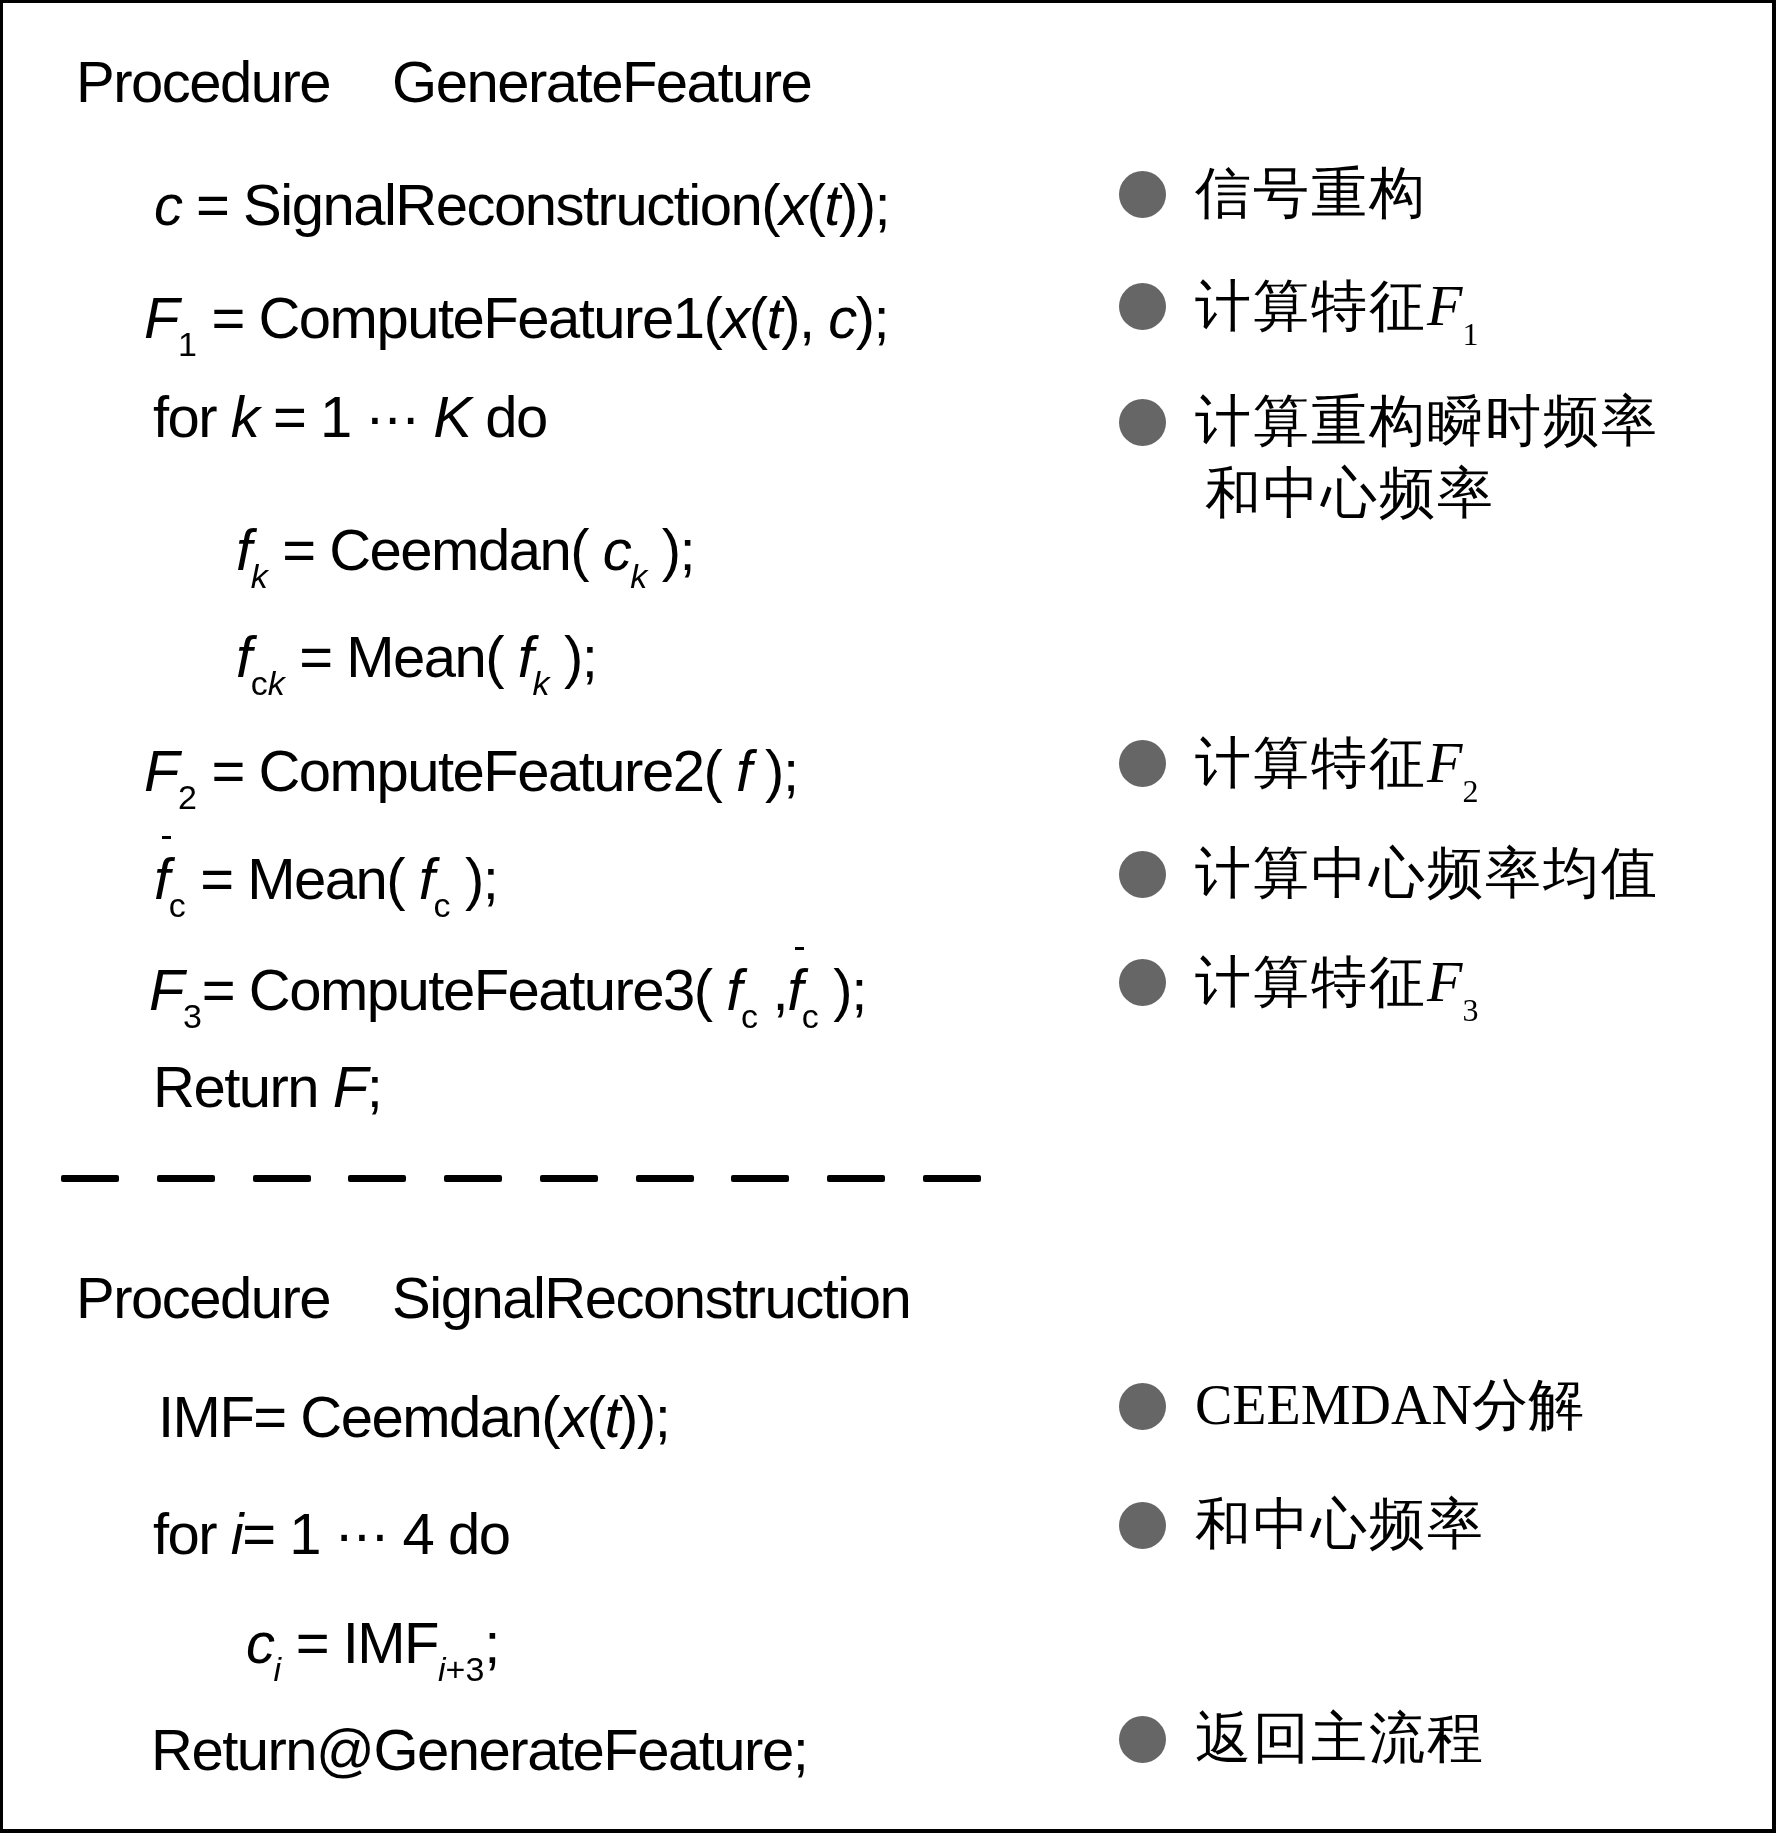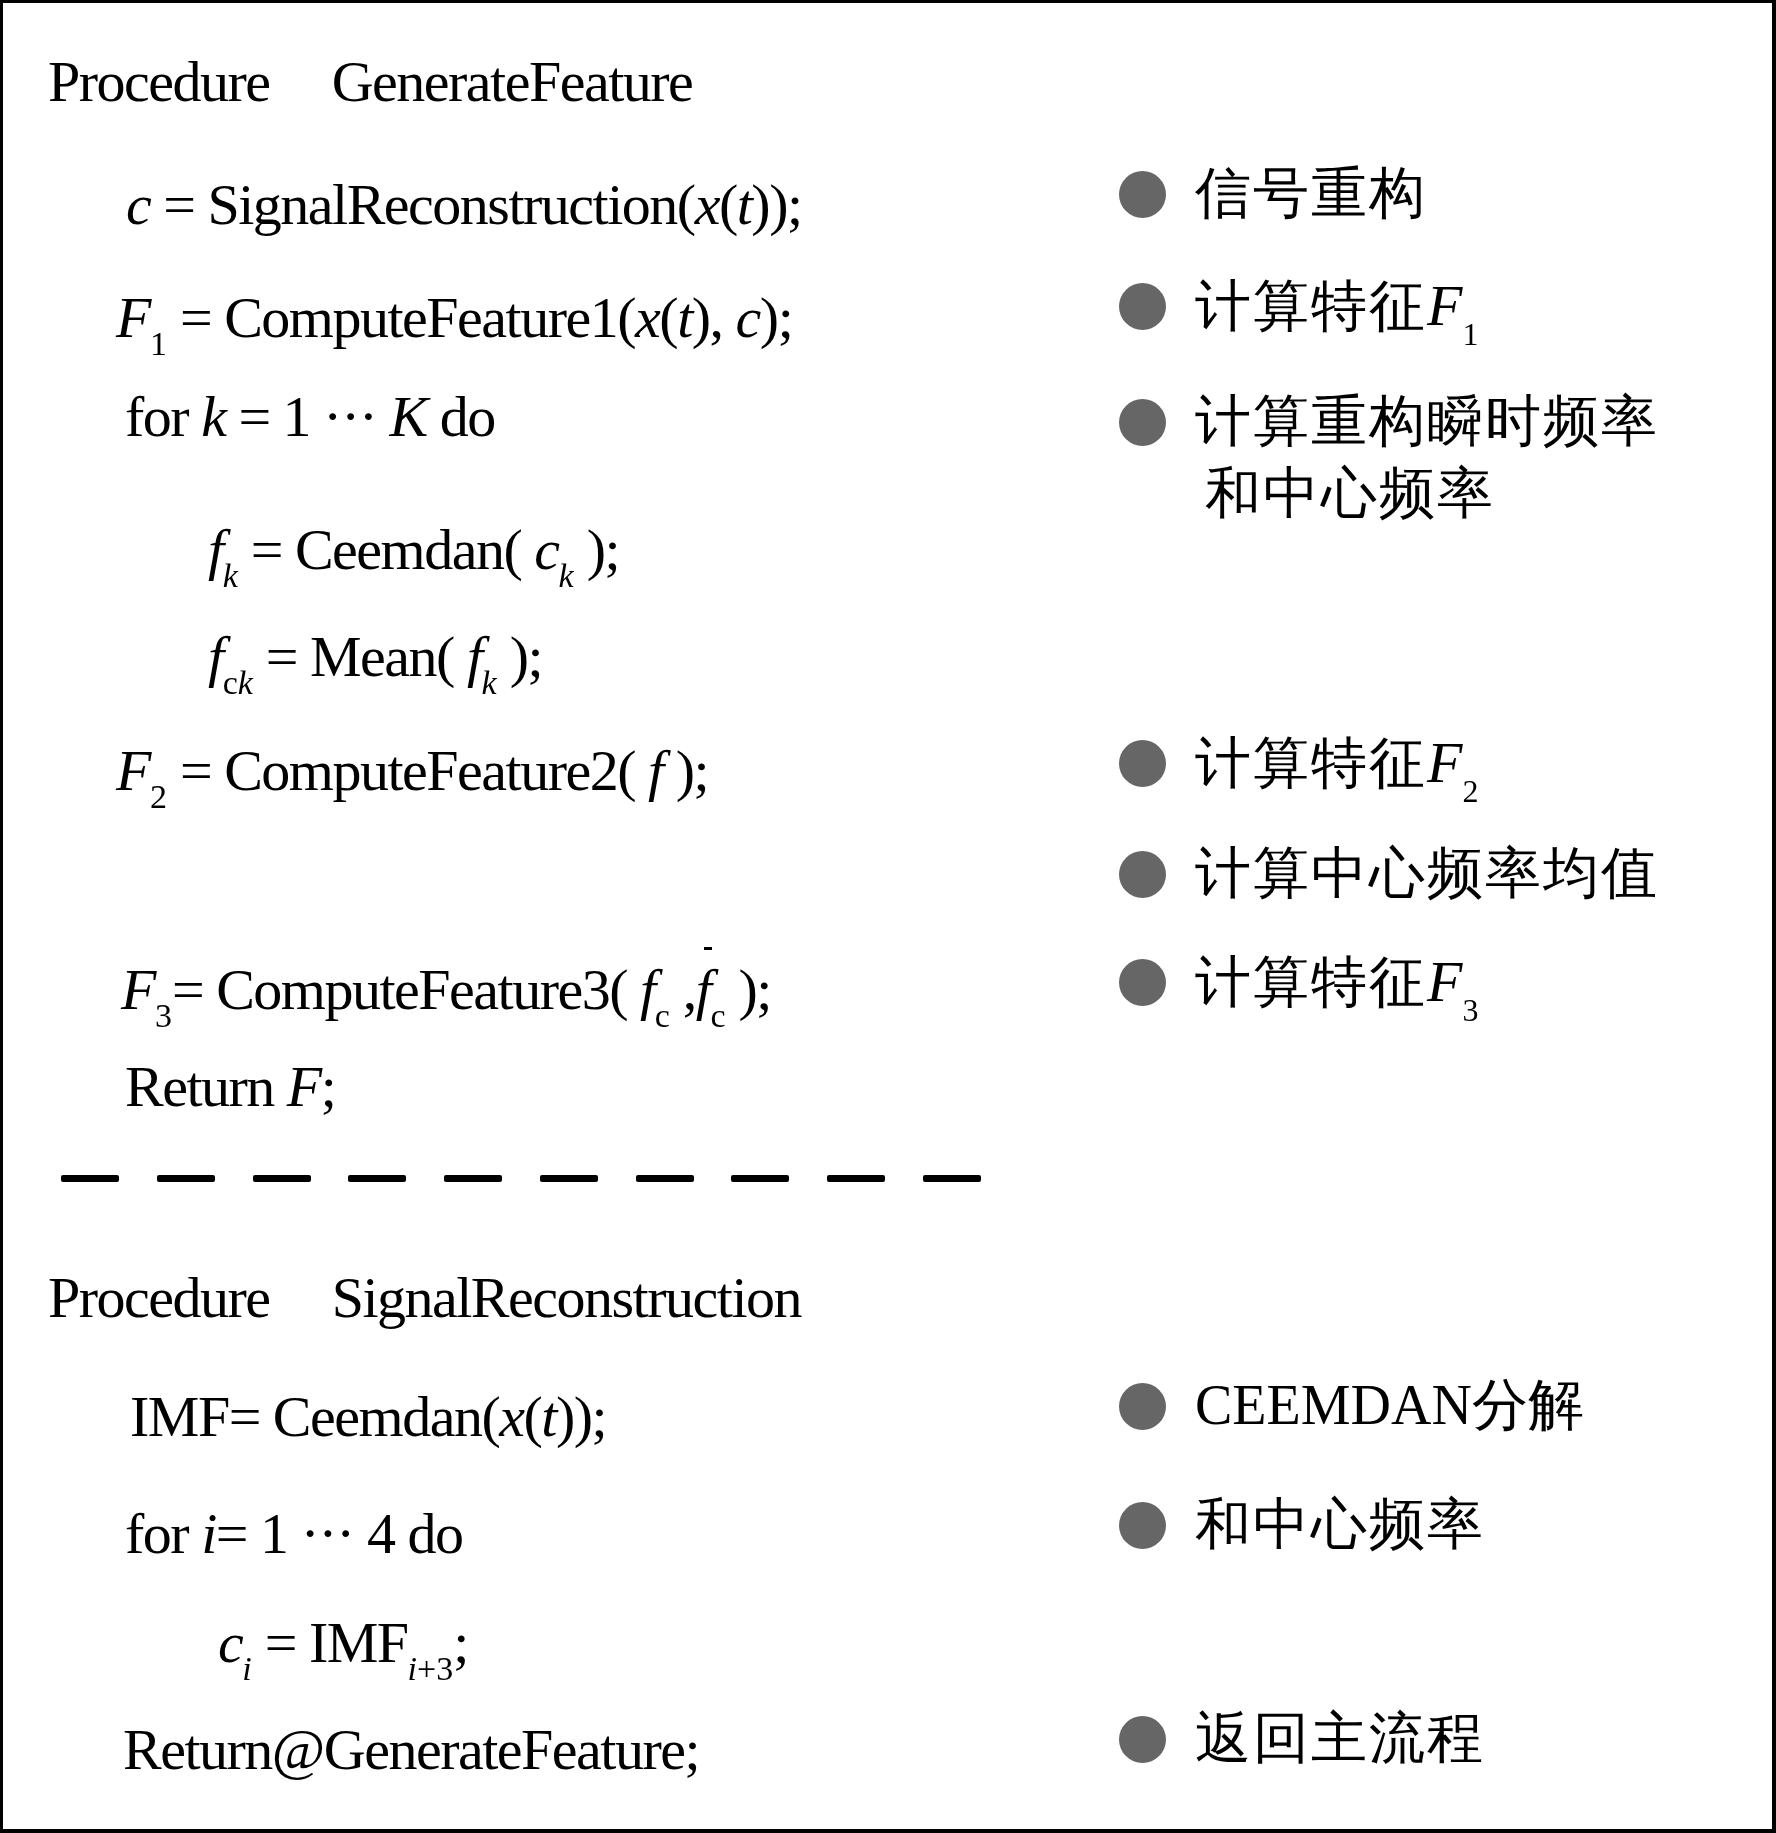--- a/index.html
+++ b/index.html
@@ -7,26 +7,27 @@
   .frame {
     position: absolute; left: 0; top: 0;
     width: 1776px; height: 1833px;
     box-sizing: border-box;
     border-top: 3px solid #000; border-left: 3px solid #000;
     border-right: 4px solid #000; border-bottom: 4px solid #000;
     background: #fff;
   }
   .line {
     position: absolute;
-    font-family: Liberation Serif, serif;
+    font-family: Liberation Sans, sans-serif;
     font-size: 58px;
     line-height: 1;
     color: #000;
     white-space: nowrap;
     letter-spacing: -1.5px;
+    margin-left: 28px;
   }
   .line i { font-style: italic; }
   .sub { font-size: 34px; position: relative; top: 18px; letter-spacing: 0; }
   .sub i { font-style: italic; }
   .ov { position: relative; display: inline-block; }
   .ov::before {
     content: ""; position: absolute; left: 8px; right: -2px; top: -14px;
     height: 3px; background: #000;
   }
   .note {
@@ -74,20 +75,23 @@
   </div>
 
   <div class="line" style="left:205px; top:625px;">
     <i>f</i><span class="sub"><span>c</span><i>k</i></span><span> = Mean( </span><i>f</i><span class="sub"><i>k</i></span><span> );</span>
   </div>
 
   <div class="line" style="left:113px; top:739px;">
     <i>F</i><span class="sub">2</span><span> = ComputeFeature2( </span><i>f</i><span> );</span>
   </div>
 
+  <div class="line" style="left:123px; top:847px;">
+    <span class="ov"><i>f</i></span><span class="sub">c</span><span> = Mean( </span><i>f</i><span class="sub">c</span><span> );</span>
+  </div>
 
   <div class="line" style="left:118px; top:958px;">
     <i>F</i><span class="sub">3</span><span>= ComputeFeature3( </span><i>f</i><span class="sub">c</span><span> ,</span><span class="ov"><i>f</i></span><span class="sub">c</span><span> );</span>
   </div>
 
   <div class="line" style="left:122px; top:1055px;">
     <span>Return </span><i>F</i><span>;</span>
   </div>
 
   <div class="dashes">

